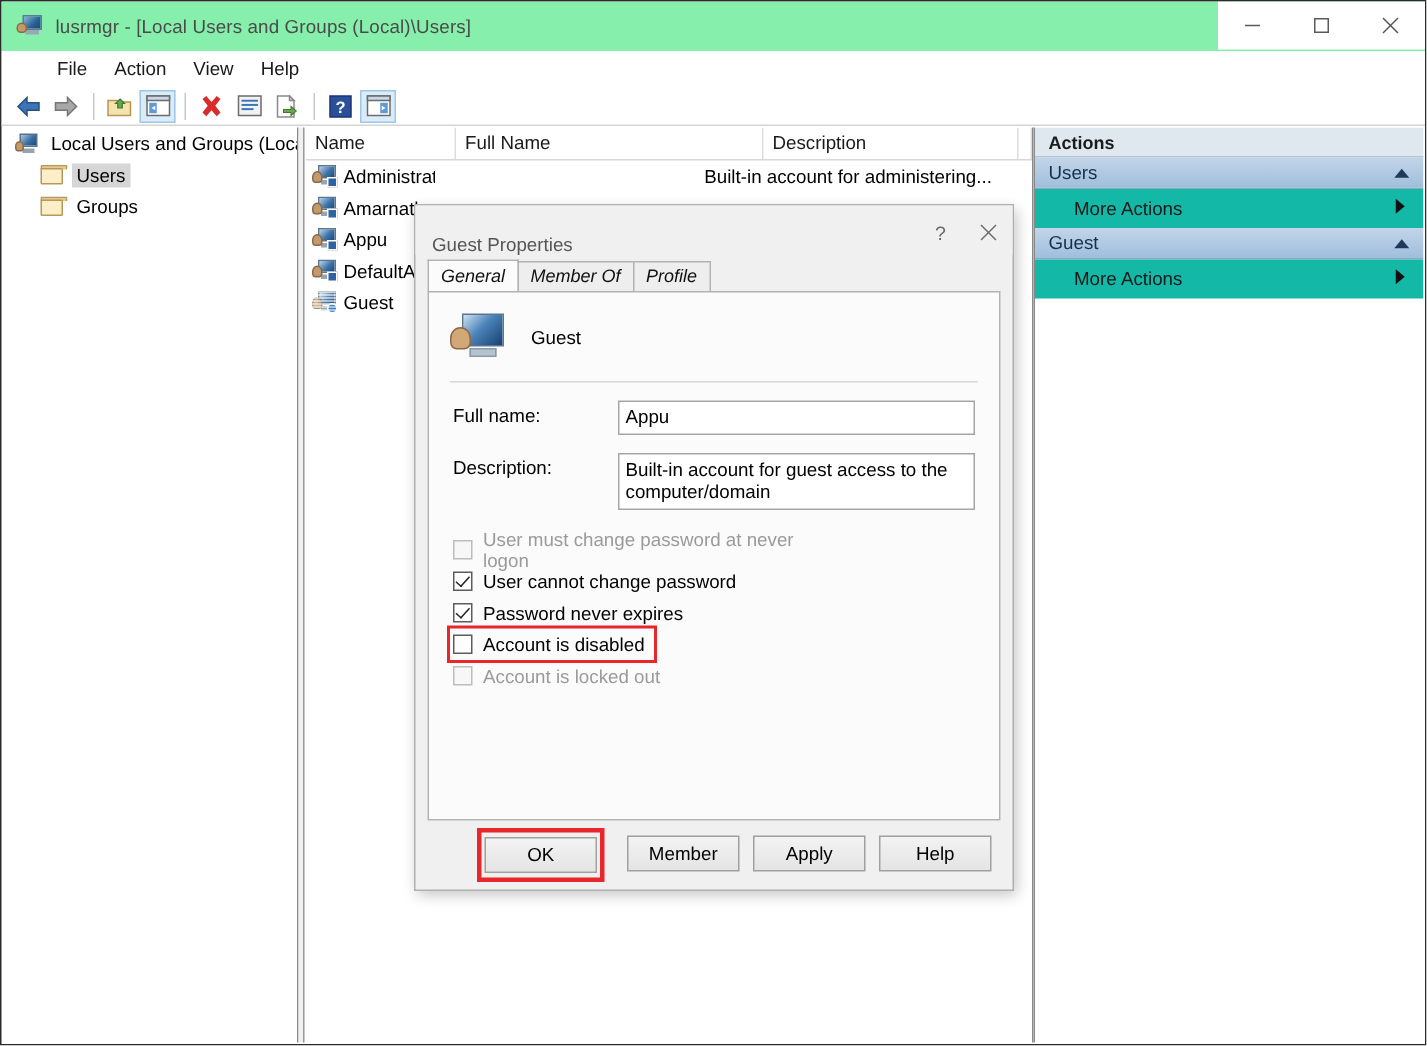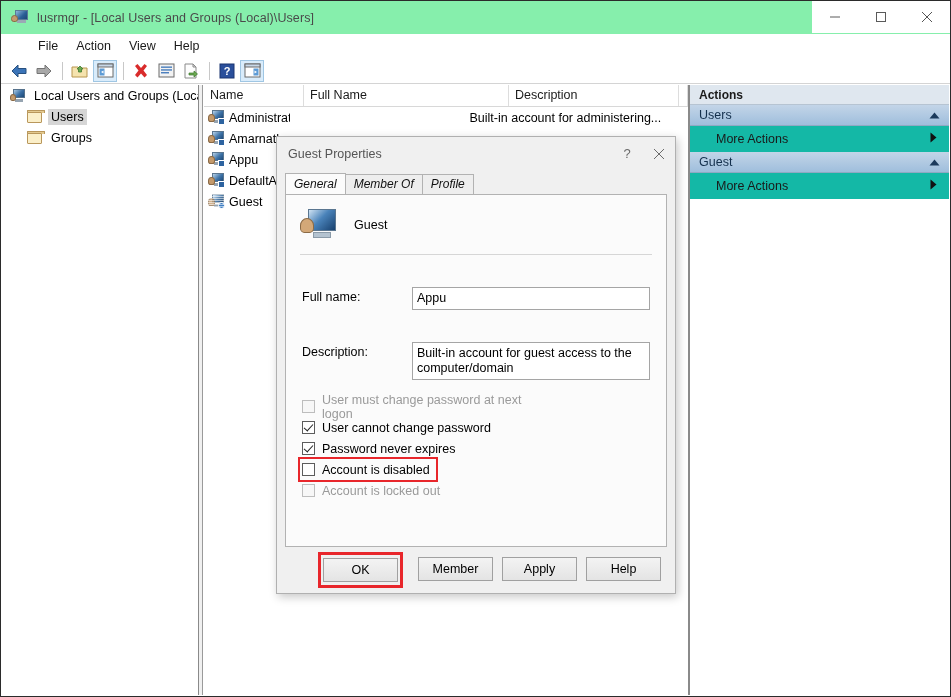--- a/index.html
+++ b/index.html
@@ -354,21 +354,21 @@
     height: 458px;
     background: #f0f0f0;
     border: 1px solid #b0b0b0;
     box-shadow: 2px 3px 9px rgba(0,0,0,.22);
     box-sizing: border-box;
     z-index: 40;
   }
   .dlg-title {
     height: 33px;
     display: flex;
-    align-items: center;
+    align-items: flex-end;
     background: #f0f0f0;
     box-sizing: border-box;
   }
   .dlg-title .t {
     font-size: 12.5px;
     color: #555555;
     padding-left: 11px;
   }
   .dlg-title .btns { margin-left: auto; display: flex; }
   .dlg-title .b {
@@ -440,21 +440,21 @@
     box-sizing: border-box;
   }
   .dlg-user .name { font-size: 12.5px; }
   .dlg-sep {
     height: 1px; background: #d6d6d6;
     margin: 13px 14px 0 14px;
   }
   .field-row {
     display: flex;
     align-items: flex-start;
-    margin: 32px 16px 0 16px;
+    margin: 12px 16px 0 16px;
   }
   .field-row .lab {
     width: 110px;
     font-size: 12.5px;
     padding-top: 3px;
     flex: none;
   }
   .txtbox {
     flex: 1;
     border: 1px solid #a5a5a5;
@@ -816,21 +816,21 @@
         </div>
 
         <div class="field-row">
           <div class="lab">Description:</div>
           <div class="txtbox multi">Built-in account for guest access to the computer/domain</div>
         </div>
 
         <div class="checks">
           <div class="chk-row disabled">
             <span class="chk disabled"></span>
-            <span>User must change password at next logon</span>
+            <span>User must change password at never logon</span>
           </div>
           <div class="chk-row">
             <span class="chk checked"></span>
             <span>User cannot change password</span>
           </div>
           <div class="chk-row">
             <span class="chk checked"></span>
             <span>Password never expires</span>
           </div>
           <div class="chk-row highlight">

